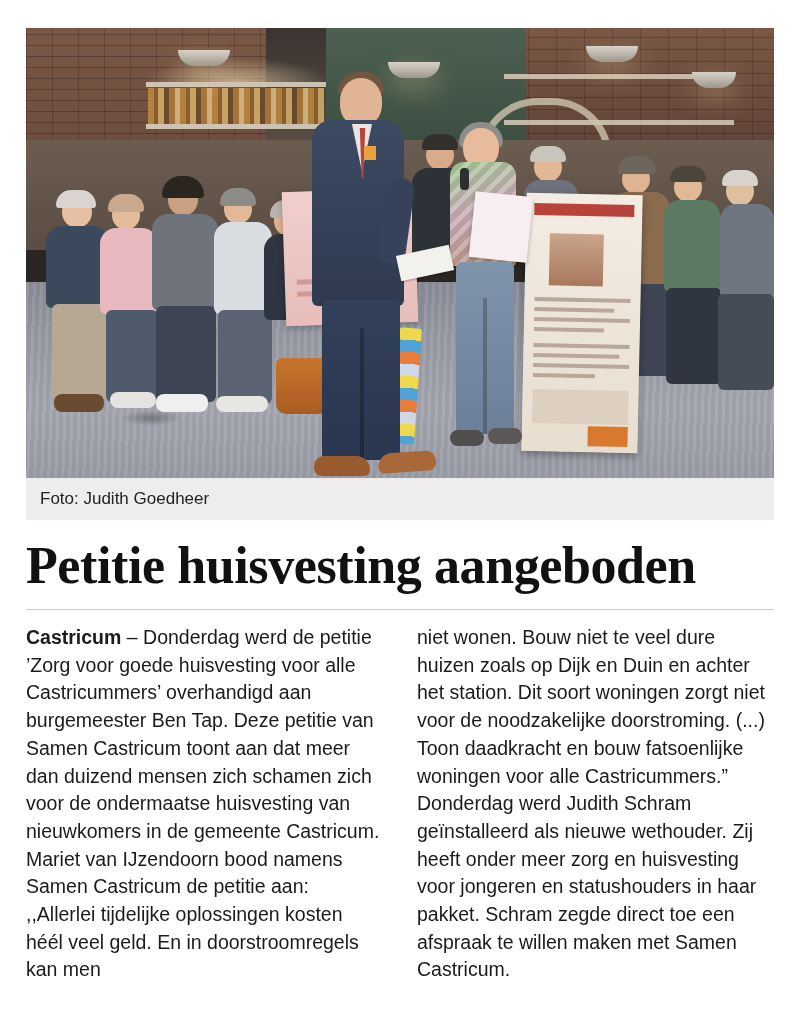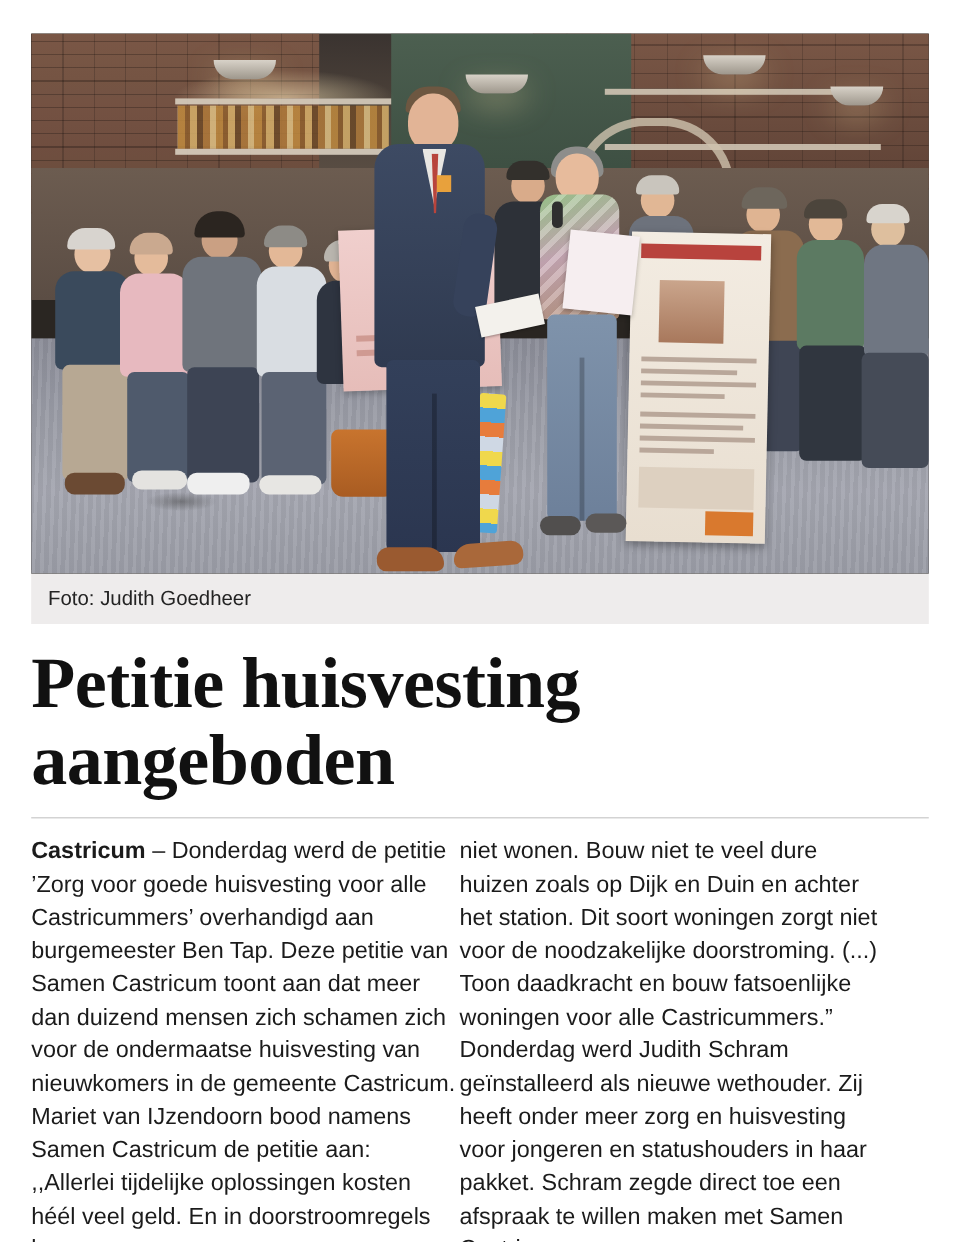--- a/index.html
+++ b/index.html
@@ -220,37 +220,38 @@
     font-size: 17px;
     color: #232323;
   }
 
   
   .headline {
     width: 748px;
     margin: 18px auto 16px auto;
     font-family: "Liberation Serif", serif;
     font-weight: bold;
-    font-size: 60px;
+    font-size: 52px;
     line-height: 1.06;
     letter-spacing: -0.4px;
     color: #111111;
   }
   .rule {
     width: 748px;
     margin: 16px auto 0 auto;
     height: 1px;
     background: #c9c9c9;
   }
 
   
   .columns {
     width: 748px;
     margin: 14px auto 0 auto;
     display: flex;
+    gap: 34px;
   }
   .col {
     width: 357px;
     font-size: 19.5px;
     line-height: 1.42;
     color: #1b1b1b;
     text-align: left;
     hyphens: manual;
   }
   .col p { margin: 0; }

